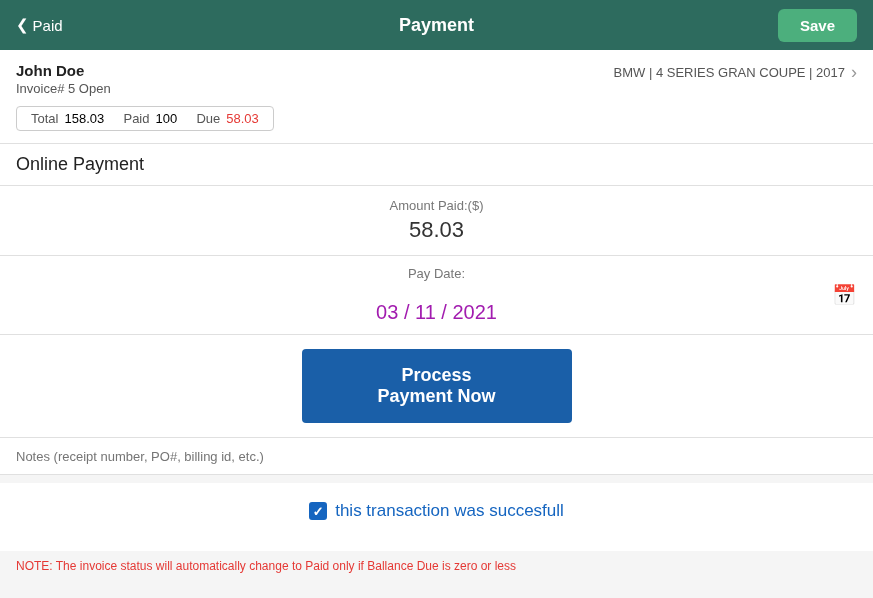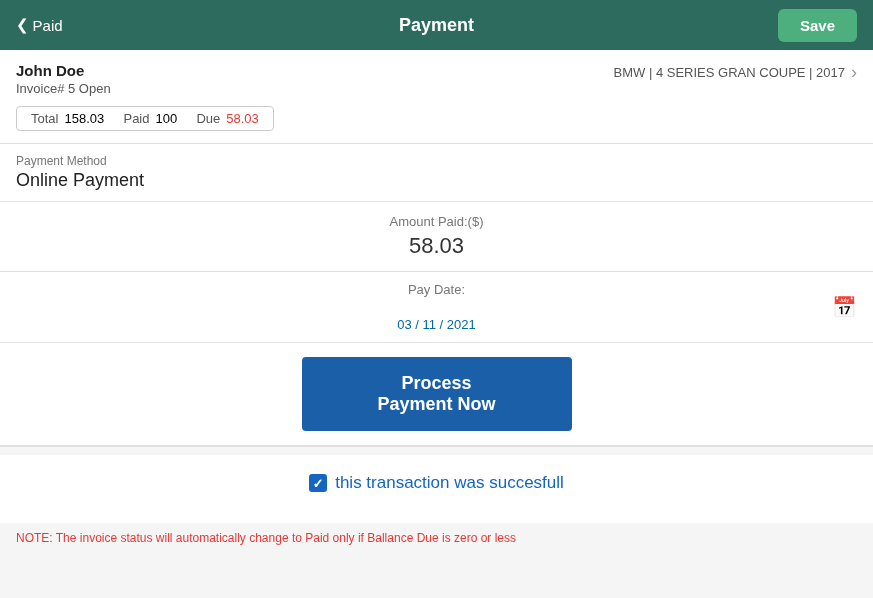--- a/index.html
+++ b/index.html
@@ -161,22 +161,22 @@
     .pay-date-inner {
       text-align: center;
       flex: 1;
     }
     .pay-date-label {
       font-size: 13px;
       color: #777;
       margin-bottom: 20px;
     }
     .pay-date-value {
-      font-size: 13px;
-      color: #0369a1;
+      font-size: 20px;
+      color: #a21caf;
     }
     .calendar-icon {
       position: absolute;
       right: 16px;
       color: #555;
       font-size: 20px;
     }
 
     
     .process-btn-row {
@@ -285,21 +285,20 @@
       <span class="totals-value">100</span>
       &nbsp;&nbsp;
       <span class="totals-label">Due</span>
       <span class="totals-due">58.03</span>
     </div>
   </div>
 
   <hr class="divider">
 
   <div class="section">
-    <div class="section-label">Payment Method</div>
     <div class="section-value">Online Payment</div>
   </div>
 
   <hr class="divider">
 
   <div class="centered-section">
     <div class="centered-label">Amount Paid:($)</div>
     <div class="centered-value">58.03</div>
   </div>
 
@@ -314,20 +313,23 @@
   </div>
 
   <hr class="divider">
 
   <div class="process-btn-row">
     <button class="process-btn">Process Payment Now</button>
   </div>
 
   <hr class="divider">
 
+  <div class="notes-section">
+    <input class="notes-input" type="text" placeholder="Notes (receipt number, PO#, billing id, etc.)" style="">
+  </div>
 
   <hr class="divider">
 
 </div>
 
 <div class="success-section">
   <div class="success-check-row">
     <div class="checkbox-checked"></div>
     <span class="success-text">this transaction was succesfull</span>
   </div>

